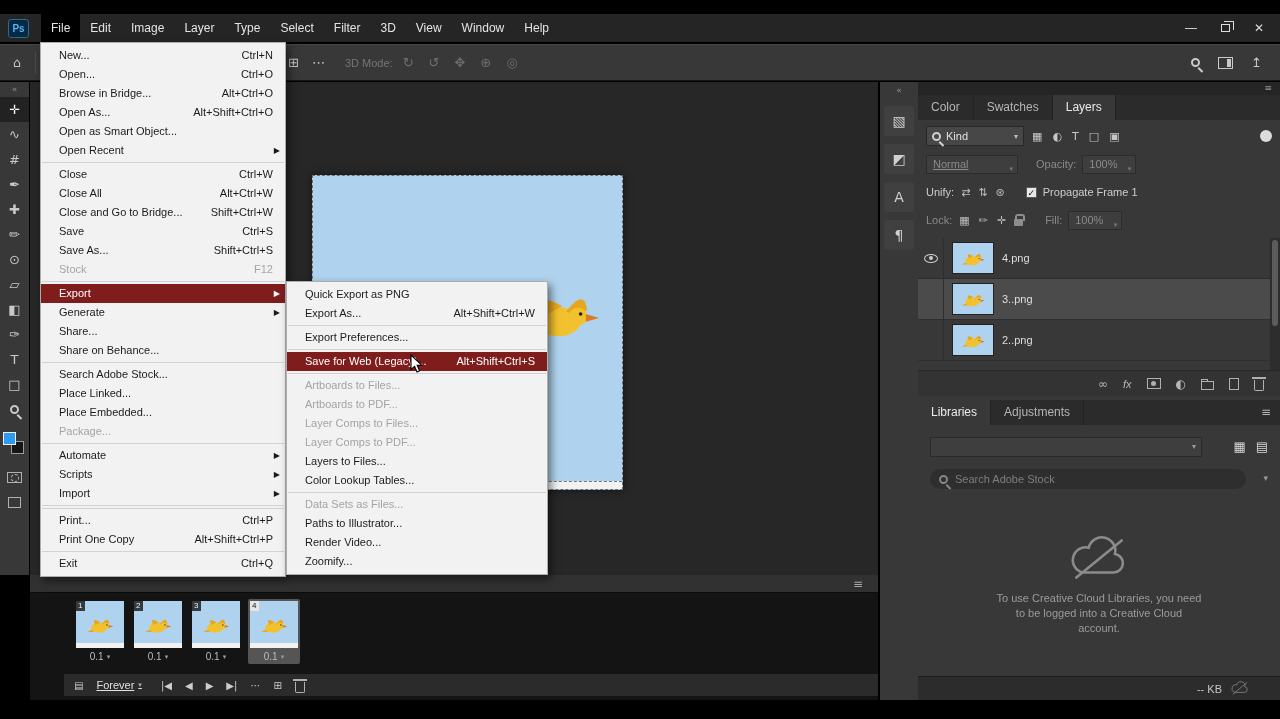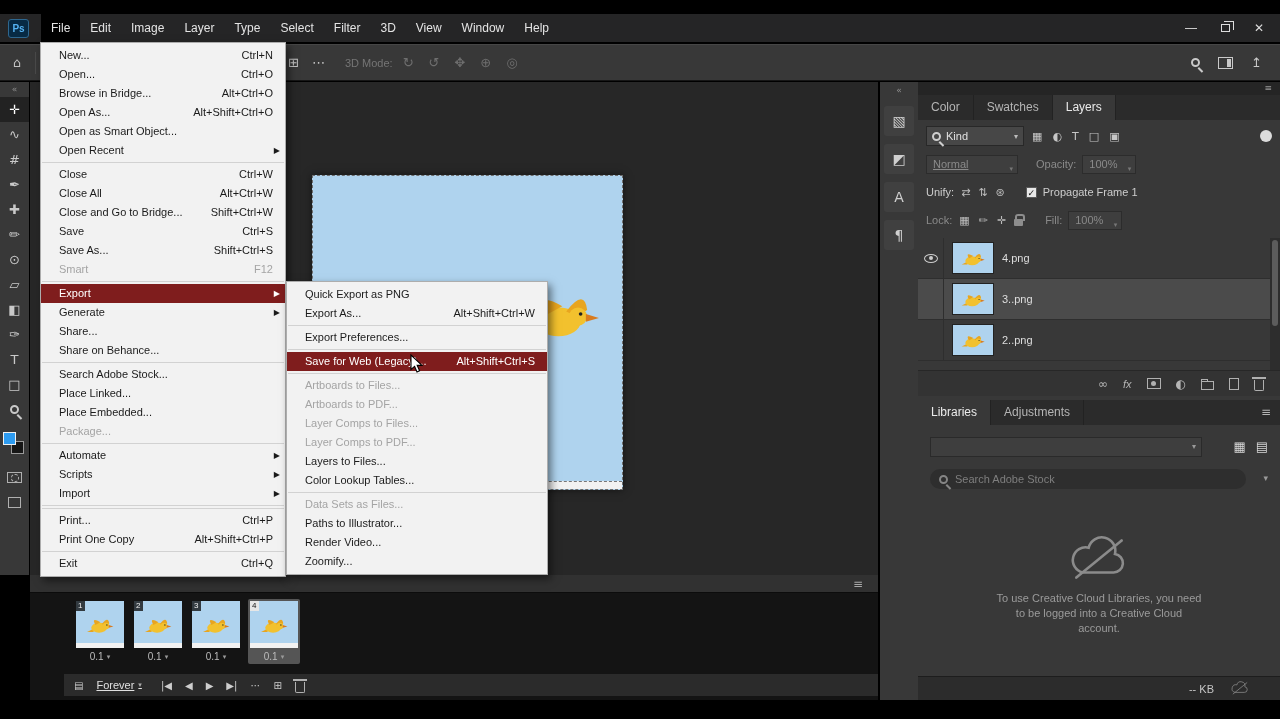--- a/index.html
+++ b/index.html
@@ -103,21 +103,21 @@
   .lib-body { position:absolute; left:0; right:0; top:343px; bottom:24px; }
   .lib-combo { position:absolute; top:12px; left:12px; width:272px; height:20px; background:#3e3e3e; border:1px solid #2a2a2a; }
   .lib-combo .chev { position:absolute; right:5px; top:4px; font-size:8px; color:#999; }
   .lib-views { position:absolute; top:14px; right:12px; display:flex; gap:10px; color:#d8d8d8; font-size:13px; }
   .lib-search { position:absolute; top:44px; left:12px; right:34px; height:20px; background:#2e2e2e; border-radius:10px; display:flex; align-items:center; gap:7px; padding:0 9px; color:#858585; }
   .lib-search input { flex:1; background:transparent; border:none; outline:none; color:#cfcfcf; font-size:11px; font-family:inherit; }
   .lib-search input::placeholder { color:#7e7e7e; }
   .lib-search-chev { position:absolute; top:48px; right:12px; font-size:9px; color:#9a9a9a; }
   .cloud-wrap { position:absolute; top:110px; left:0; right:0; text-align:center; }
   .lib-msg { position:absolute; top:166px; left:0; right:0; text-align:center; font-size:11px; color:#9b9b9b; line-height:15px; }
-  .panel-status { position:absolute; left:0; right:0; bottom:0; height:24px; background:#2c2c2c; border-top:1px solid #1d1d1d; display:flex; align-items:center; justify-content:flex-end; gap:16px; padding-right:30px; color:#c6c6c6; font-size:11px; }
+  .panel-status { position:absolute; left:0; right:0; bottom:0; height:24px; background:#2c2c2c; border-top:1px solid #1d1d1d; display:flex; align-items:center; justify-content:flex-end; gap:8px; padding-right:30px; color:#c6c6c6; font-size:11px; }
 
   
   .timeline { position:absolute; left:30px; top:575px; width:848px; height:125px; background:#141414; }
   .tl-head { position:absolute; top:0; left:0; right:0; height:18px; background:#313131; border-bottom:1px solid #0c0c0c; }
   .tl-head .tab-menu { position:absolute; right:6px; top:0; line-height:18px; color:#a8a8a8; }
   .frames { position:absolute; left:44px; top:24px; display:flex; gap:6px; }
   .frame { width:52px; padding:2px; border-radius:2px; }
   .frame.sel { background:#555; }
   .fthumb { position:relative; width:48px; height:47px; background:#AFD3EE; display:flex; align-items:center; justify-content:center; }
   .fthumb::after { content:''; position:absolute; bottom:0; left:0; width:100%; height:5px; background:#f2f2f2; }
@@ -569,21 +569,21 @@
     </div>
     <div class="mi">
       <span class="mi-label">Save</span>
       <span class="mi-short">Ctrl+S</span>
     </div>
     <div class="mi">
       <span class="mi-label">Save As...</span>
       <span class="mi-short">Shift+Ctrl+S</span>
     </div>
     <div class="mi dis">
-      <span class="mi-label">Smart</span>
+      <span class="mi-label">Stock</span>
       <span class="mi-short">F12</span>
     </div>
     <div class="msep"></div>
     <div class="mi hl">
       <span class="mi-label">Export</span>
       <span class="mi-arrow icon">▶</span>
     </div>
     <div class="mi">
       <span class="mi-label">Generate</span>
       <span class="mi-arrow icon">▶</span>

